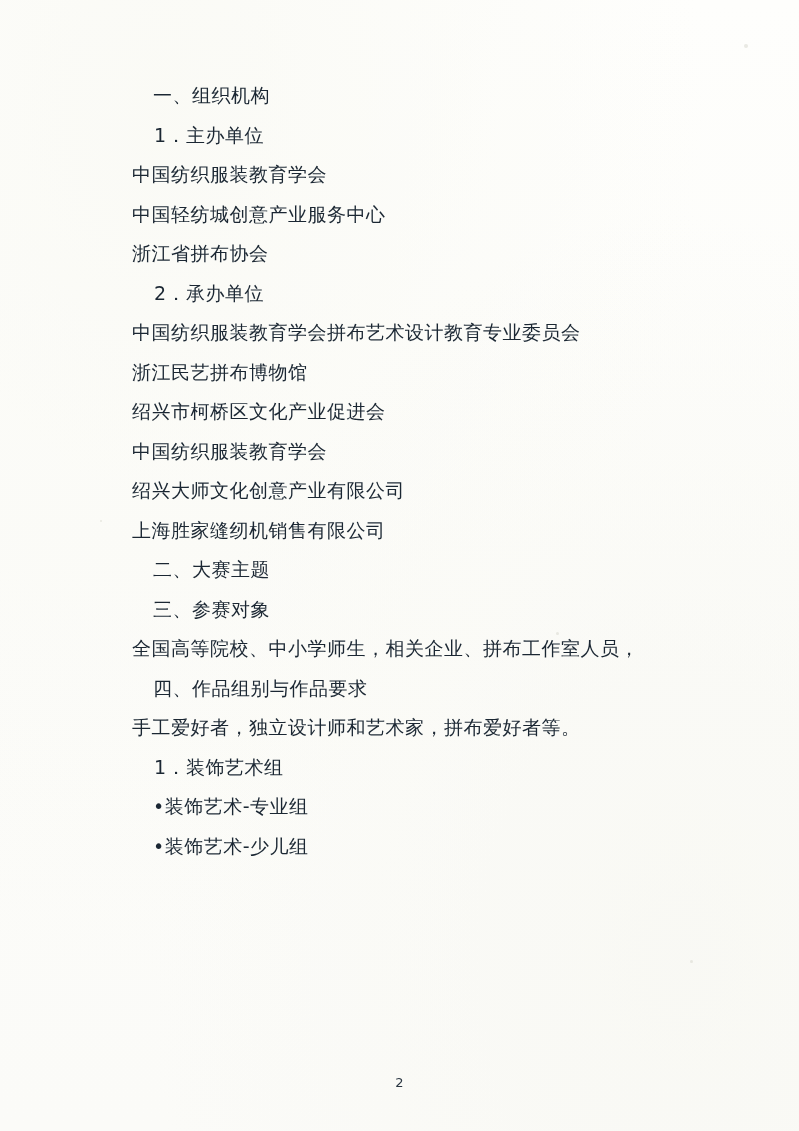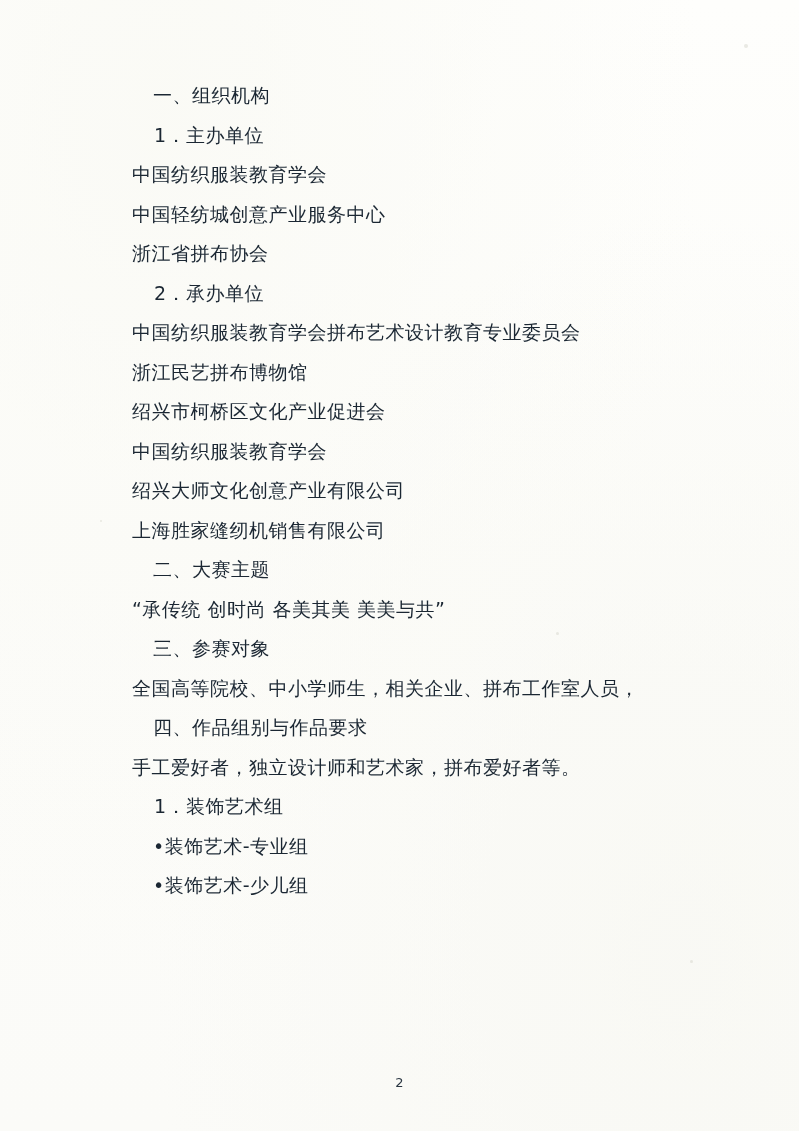--- a/index.html
+++ b/index.html
@@ -88,21 +88,20 @@
       <div class="line">中国轻纺城创意产业服务中心</div>
       <div class="line">浙江省拼布协会</div>
       <div class="line indent2">2．承办单位</div>
       <div class="line">中国纺织服装教育学会拼布艺术设计教育专业委员会</div>
       <div class="line">浙江民艺拼布博物馆</div>
       <div class="line">绍兴市柯桥区文化产业促进会</div>
       <div class="line">中国纺织服装教育学会</div>
       <div class="line">绍兴大师文化创意产业有限公司</div>
       <div class="line">上海胜家缝纫机销售有限公司</div>
       <div class="line indent">二、大赛主题</div>
-      <div class="line">“承传统 创时尚 各美其美 美美与共”</div>
       <div class="line indent">三、参赛对象</div>
       <div class="line">全国高等院校、中小学师生，相关企业、拼布工作室人员，</div>
       <div class="line indent">四、作品组别与作品要求</div>
       <div class="line">手工爱好者，独立设计师和艺术家，拼布爱好者等。</div>
       <div class="line indent2">1．装饰艺术组</div>
       <div class="line bullet">•装饰艺术-专业组</div>
       <div class="line bullet">•装饰艺术-少儿组</div>
     </div>
 
   <div class="pagenum">2</div>

